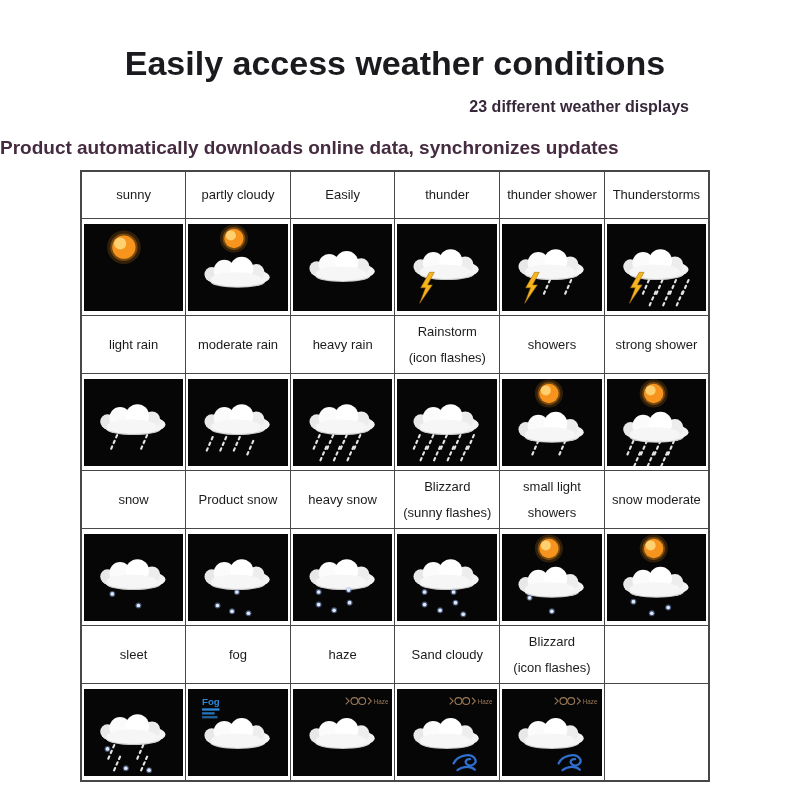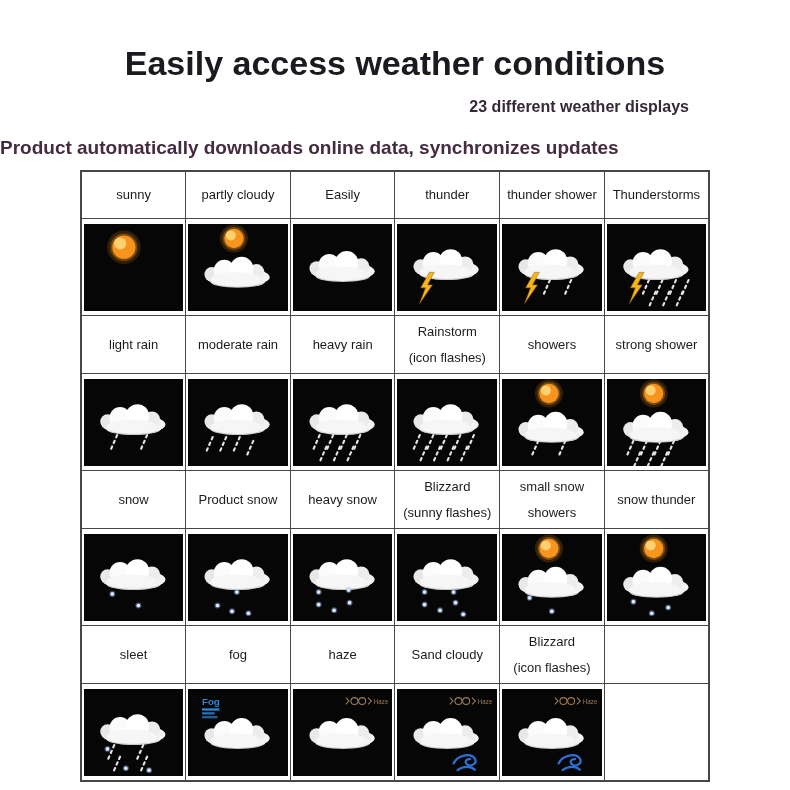--- a/index.html
+++ b/index.html
@@ -338,23 +338,23 @@
               </svg>
             </div>
           </td>
         </tr>
         <tr class="label-row">
           <td><span>snow</span></td>
           <td><span>Product snow</span></td>
           <td><span>heavy snow</span></td>
           <td><span>Blizzard
 (sunny flashes)</span></td>
-          <td><span>small snow
+          <td><span>small light
 showers</span></td>
-          <td><span>snow thunder</span></td>
+          <td><span>snow moderate</span></td>
         </tr>
         <tr class="icon-row">
           <td>
             <div class="icon-box">
               <svg viewBox="0 0 100 90" preserveAspectRatio="xMidYMid meet">
                 <g transform="translate(0,0)">
                   <ellipse cx="50" cy="52" rx="28" ry="6" fill="#c9c9c9"></ellipse>
                   <ellipse cx="50" cy="47" rx="33" ry="10" fill="#f3f3f3"></ellipse>
                   <circle cx="23" cy="44" r="7.5" fill="#e8e8e8"></circle>
                   <circle cx="69" cy="42" r="8.5" fill="#ededed"></circle>

